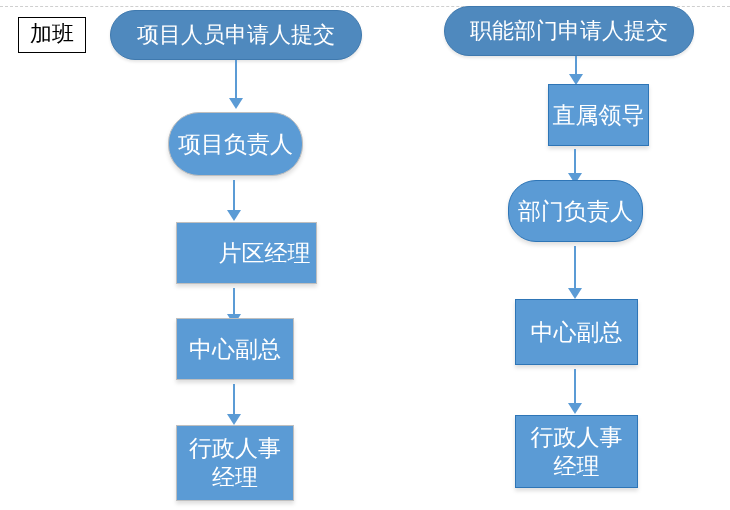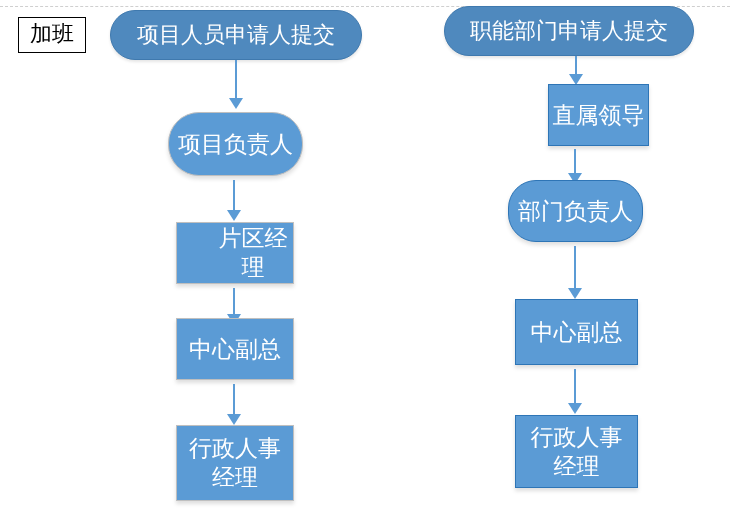--- a/index.html
+++ b/index.html
@@ -102,21 +102,21 @@
   <div class="pill" style="left:110px; top:10px; width:252px; height:50px;">项目人员申请人提交</div>
 
   <div class="conn" style="left:235px; top:60px; height:40px;"></div>
   <div class="arrowhead" style="left:229px; top:98px;"></div>
 
   <div class="node b-grey" style="left:168px; top:112px; width:135px; height:64px;border-radius:31px;">项目负责人</div>
 
   <div class="conn" style="left:233px; top:180px; height:32px;"></div>
   <div class="arrowhead" style="left:227px; top:210px;"></div>
 
-  <div class="node b-grey" style="left:176px; top:222px; width:118px; height:62px;padding-left:36px;">片区经理</div>
+  <div class="node b-grey" style="left:176px; top:222px; width:141px; height:62px;padding-left:36px;">片区经理</div>
 
   <div class="conn" style="left:233px; top:288px; height:28px;"></div>
   <div class="arrowhead" style="left:227px; top:314px;"></div>
 
   <div class="node b-grey" style="left:176px; top:318px; width:118px; height:62px;">中心副总</div>
 
   <div class="conn" style="left:233px; top:384px; height:32px;"></div>
   <div class="arrowhead" style="left:227px; top:414px;"></div>
 
   <div class="node b-grey" style="left:176px; top:425px; width:118px; height:76px;">

